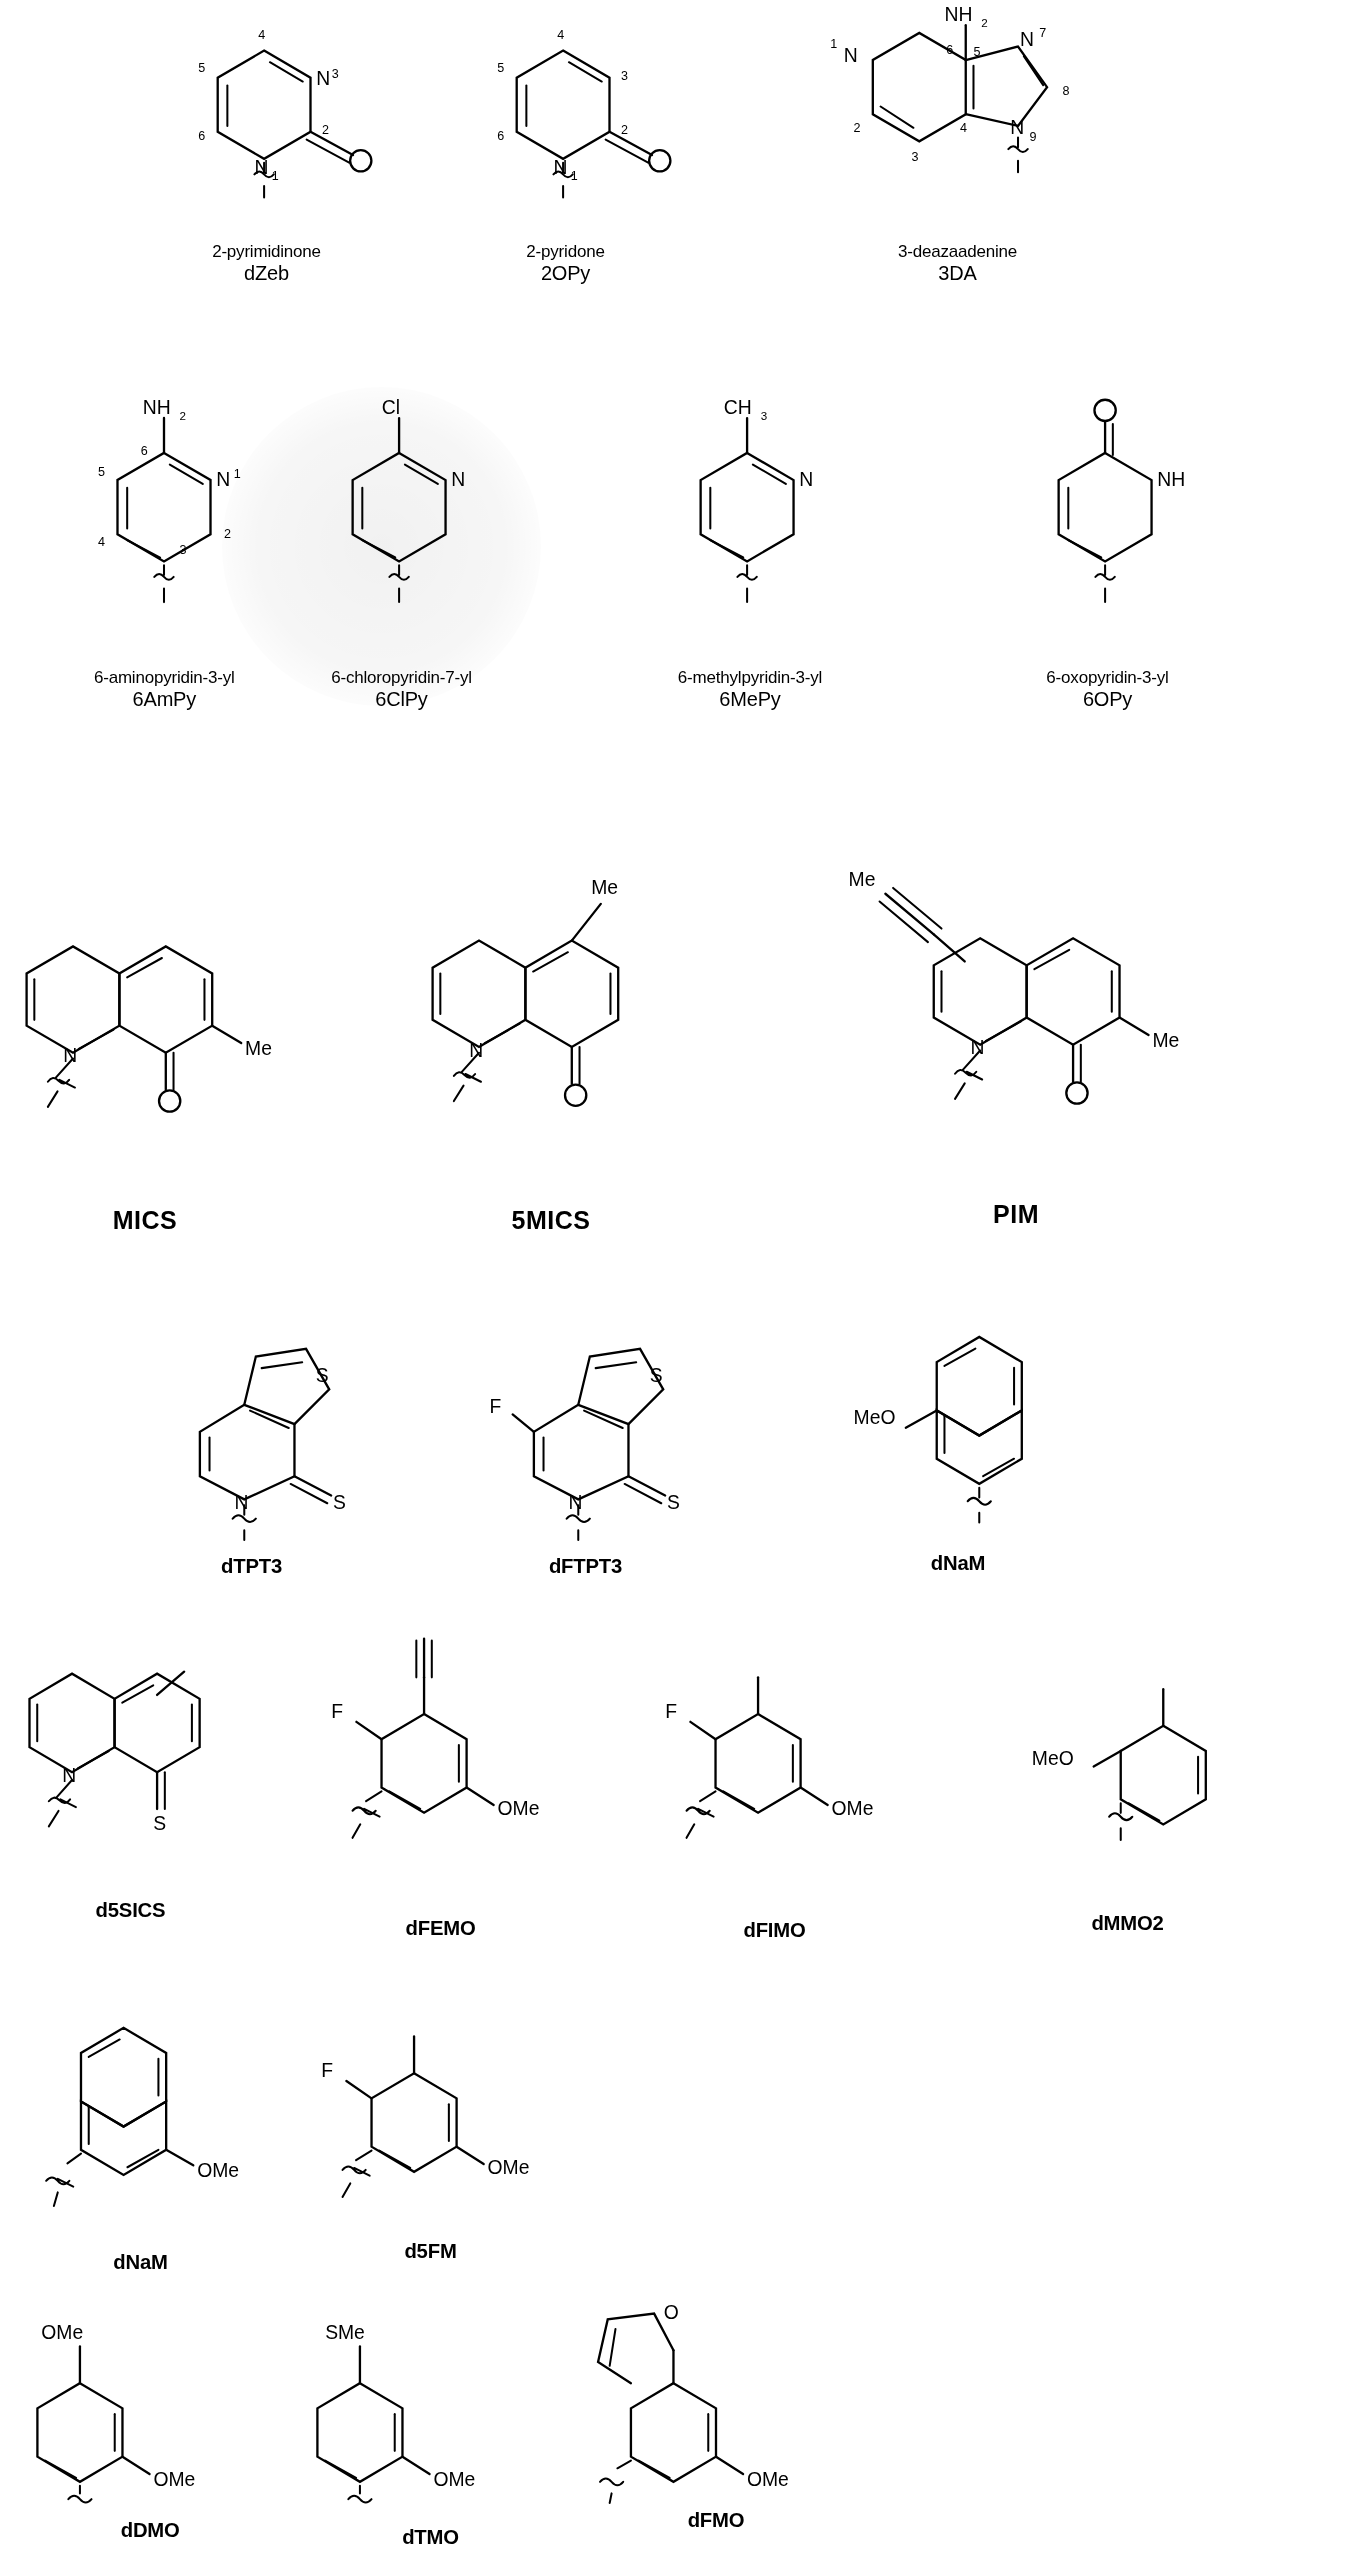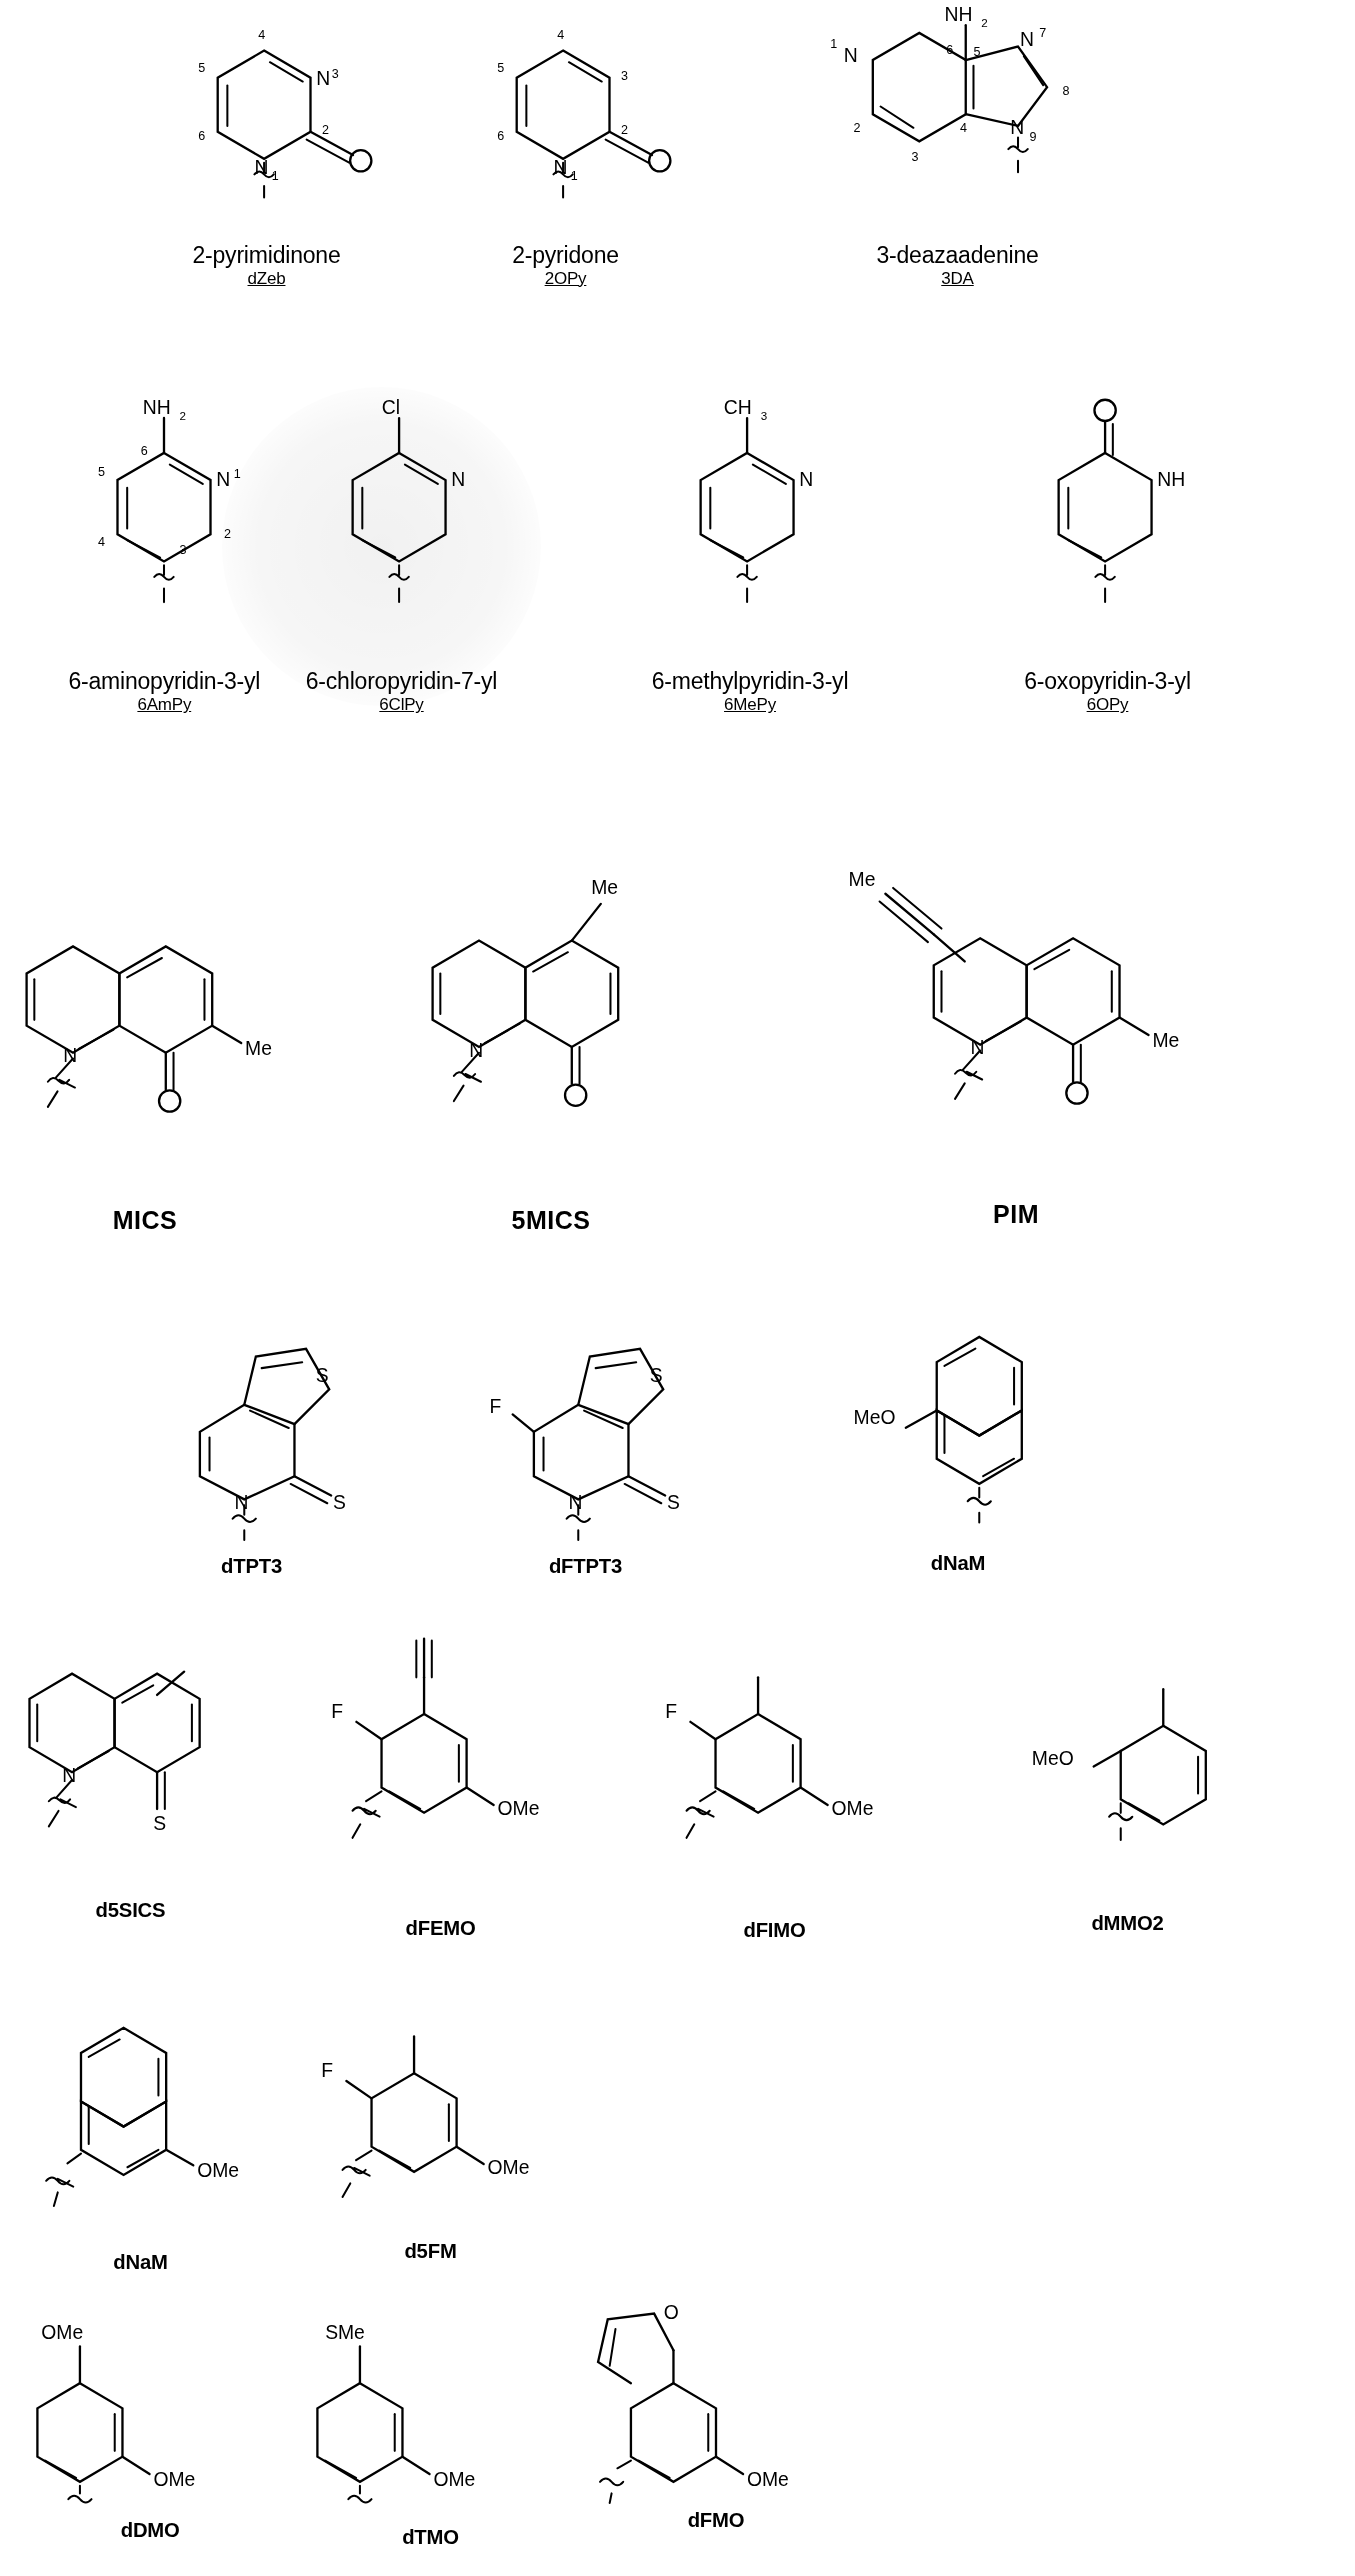--- a/index.html
+++ b/index.html
@@ -9,22 +9,22 @@
     font-family:"Liberation Sans", sans-serif;
     color:#000;
     -webkit-font-smoothing:none;
   }
   .page{position:relative;width:1355px;height:2576px;overflow:hidden;background:#fff;}
 
   
   .cell{position:absolute;display:flex;flex-direction:column;align-items:center;}
   .struct{display:block;}
   .lbl{ text-align:center; line-height:1.18; }
-  .lbl .l1{display:block;font-size:23px;letter-spacing:-0.2px;white-space:nowrap;}
-  .lbl .l2{display:block;font-size:17px;letter-spacing:-0.2px;white-space:nowrap;text-decoration:underline;}
+  .lbl .l1{display:block;font-size:17px;letter-spacing:-0.2px;white-space:nowrap;}
+  .lbl .l2{display:block;font-size:20px;letter-spacing:-0.2px;white-space:nowrap;}
   .lbl.bold .l1,.lbl.bold .l2{font-weight:bold;font-size:25px;letter-spacing:0.5px;}
   .lbl.semibold .l1{font-weight:bold;font-size:20.3px;}
 
   
   .smudge{
     position:absolute;
     border-radius:50%;
     background:radial-gradient(ellipse at 50% 50%, rgba(0,0,0,0.055) 0%, rgba(0,0,0,0.035) 55%, rgba(0,0,0,0) 78%);
     pointer-events:none;
   }

